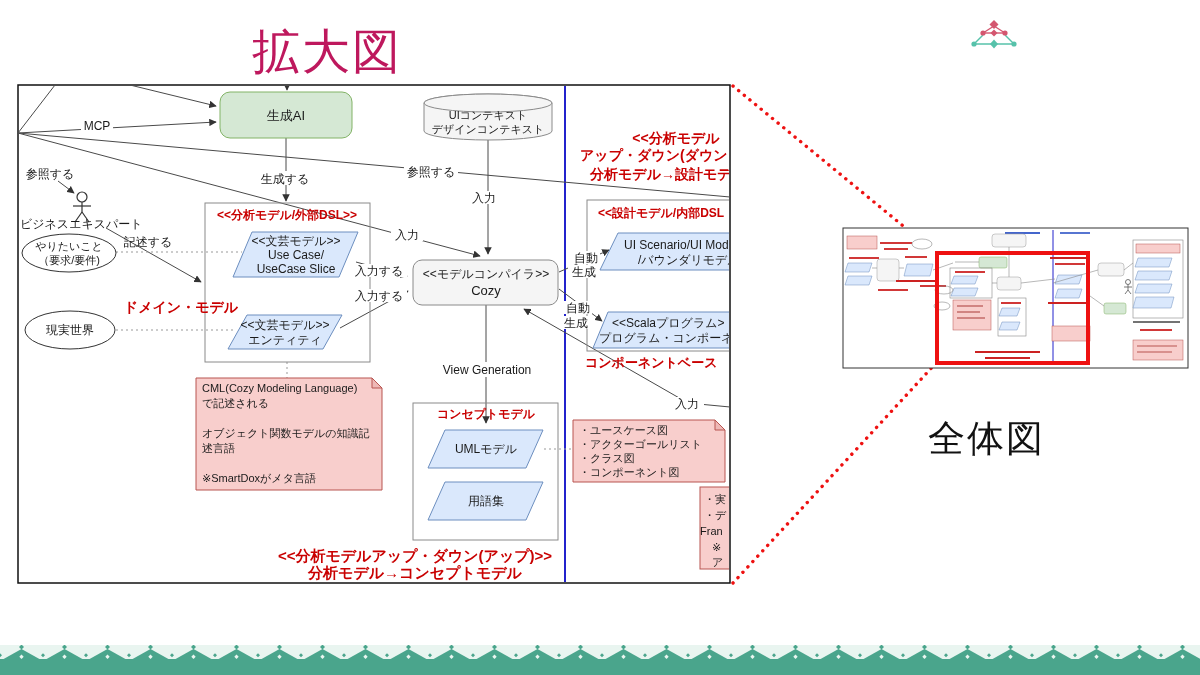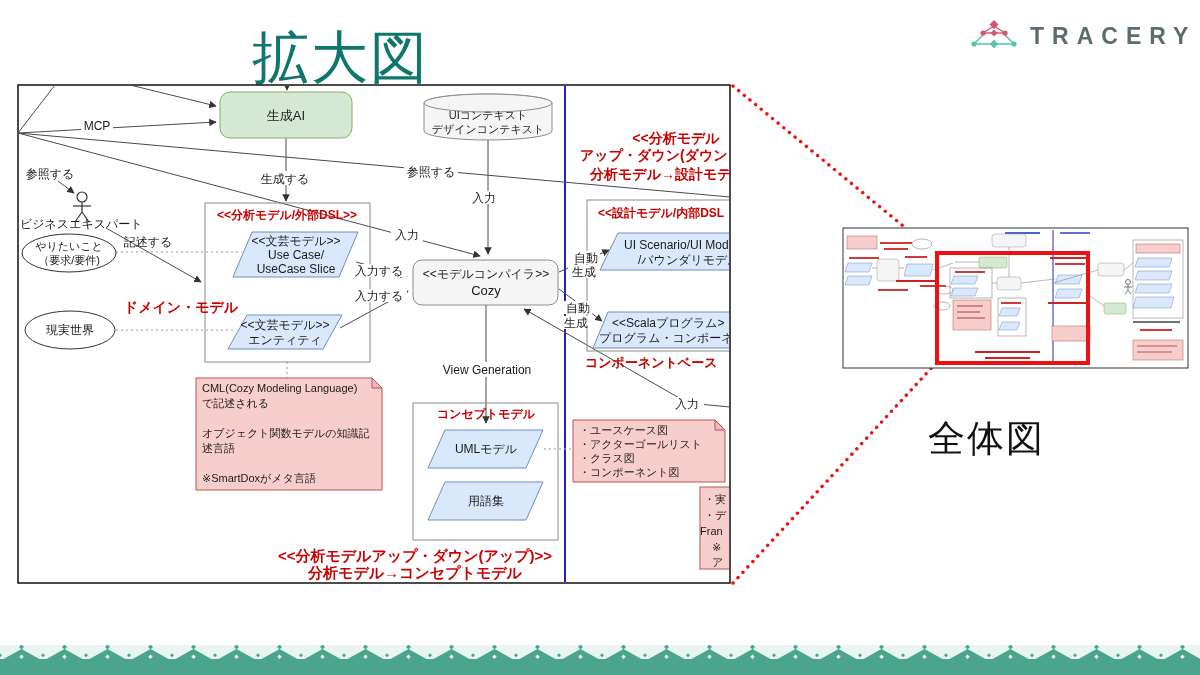--- a/index.html
+++ b/index.html
@@ -1,19 +1,19 @@
 <!DOCTYPE html>
 <html><head>
 <meta charset="utf-8">
 <style>
   html,body{margin:0;padding:0;}
   body{width:1200px;height:675px;background:#ffffff;overflow:hidden;position:relative;
        font-family:"Liberation Sans","DejaVu Sans",sans-serif;}
   .abs{position:absolute;}
-  .title-big{font-size:57px;color:#0f766e;letter-spacing:2px;}
+  .title-big{font-size:48px;color:#be185d;letter-spacing:2px;}
   .title-small{font-size:37px;color:#111;letter-spacing:2px;}
   .brand{display:flex;align-items:center;gap:10px;}
   .brand-word{font-size:23px;font-weight:600;letter-spacing:8px;color:#5d6d6a;}
   svg text{font-family:"Liberation Sans","DejaVu Sans",sans-serif;fill:#1a1a1a;}
   .t12{font-size:12px;} .t11{font-size:11px;} .t13{font-size:13px;}
   .mid{text-anchor:middle;}
   .red{fill:#c90000;font-weight:bold;}
   .edge{stroke:#4a4a4a;stroke-width:1;fill:none;}
   .dash{stroke:#999;stroke-width:1;fill:none;stroke-dasharray:2,3;}
   .box{fill:none;stroke:#8a8a8a;stroke-width:1;}
@@ -53,21 +53,20 @@
       <circle cx="15" cy="15" r="2.6"></circle>
         <circle cx="37" cy="15" r="2.6"></circle>
       <polygon points="26,11.5 29.5,15 26,18.5 22.5,15"></polygon>
     </g>
     <g fill="#56c2aa">
       <circle cx="6" cy="26" r="2.6"></circle>
         <circle cx="46" cy="26" r="2.6"></circle>
       <polygon points="26,21.5 30,26 26,30.5 22,26"></polygon>
     </g>
   </svg>
-  <span class="brand-word">TRACERY</span>
 </div>
 
 <svg class="abs" style="left:0;top:0;" width="1200" height="675" viewBox="0 0 1200 675">
   <defs>
     <marker id="arr" viewBox="0 0 10 10" refX="9" refY="5" markerWidth="7.5" markerHeight="7.5" orient="auto-start-reverse">
       <path d="M0,0 L10,5 L0,10 z" fill="#333"></path>
     </marker>
     <clipPath id="dclip">
         <rect x="19" y="86" width="710" height="496"></rect>
       </clipPath>

